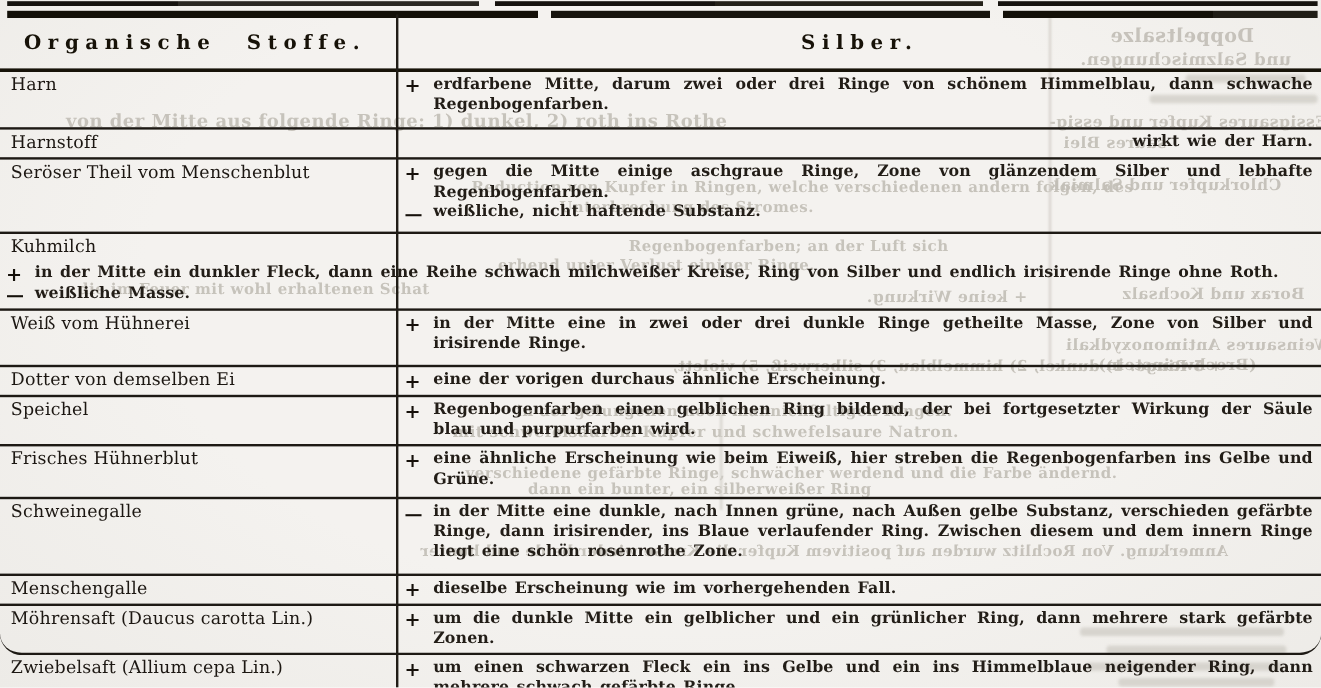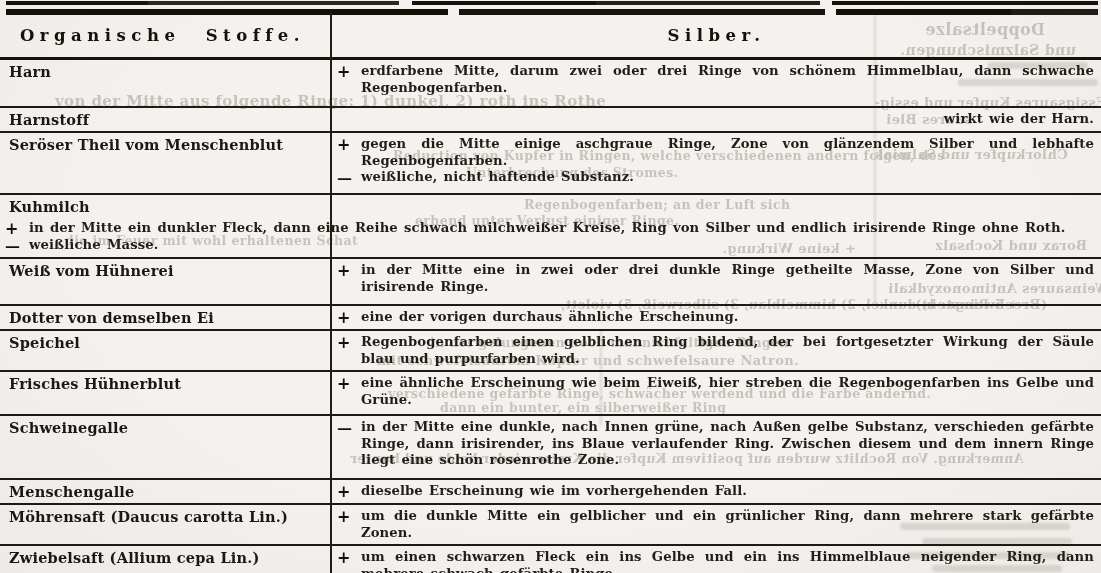--- a/index.html
+++ b/index.html
@@ -38,21 +38,21 @@
   .header-text{
     font-size:16.5px;font-weight:bold;color:#171208;
     letter-spacing:5.5px;word-spacing:14px;white-space:nowrap;
   }
   #table-body{display:flex;flex-direction:column;flex:1;}
   .row{display:flex;border-bottom:2px solid #1d1914;box-sizing:border-box;}
   .row:last-child{border-bottom:none;flex:1;}
   .cell-substance{
     width:332px;box-sizing:border-box;flex:none;
     padding:3px 8px 2px 9px;
-    font-size:14.5px;font-weight:bold;color:#1c1712;letter-spacing:0.2px;line-height:17px;
+    font-size:14.5px;font-weight:normal;color:#1c1712;letter-spacing:0.2px;line-height:17px;
   }
   .cell-observation{flex:1;padding:3px 7px 3px 5px;box-sizing:border-box;}
   .entry{display:flex;}
   .sign{
     width:24px;flex:none;font-size:16px;font-weight:bold;color:#15100a;
     line-height:16px;padding-top:1px;
   }
   .entry.minus .sign{font-size:15px;}
   .entry-text{
     flex:1;text-align:justify;font-size:13.2px;font-weight:bold;color:#221d17;
@@ -201,21 +201,21 @@
         </div>
         <div class="row" style="min-height: 22px;">
           <div class="cell-substance">Menschengalle</div>
           <div class="cell-observation">
             <div class="entry plus">
               <span class="sign">+</span>
               <span class="entry-text">dieselbe Erscheinung wie im vorhergehenden Fall.</span>
             </div>
           </div>
         </div>
-        <div class="row" style="min-height: 25px;">
+        <div class="row" style="min-height: 25px; border-radius: 18px;">
           <div class="cell-substance">Möhrensaft (Daucus carotta Lin.)</div>
           <div class="cell-observation">
             <div class="entry plus">
               <span class="sign">+</span>
               <span class="entry-text">um die dunkle Mitte ein gelblicher und ein grünlicher Ring, dann mehrere stark gefärbte Zonen.</span>
             </div>
           </div>
         </div>
         <div class="row">
           <div class="cell-substance">Zwiebelsaft (Allium cepa Lin.)</div>

